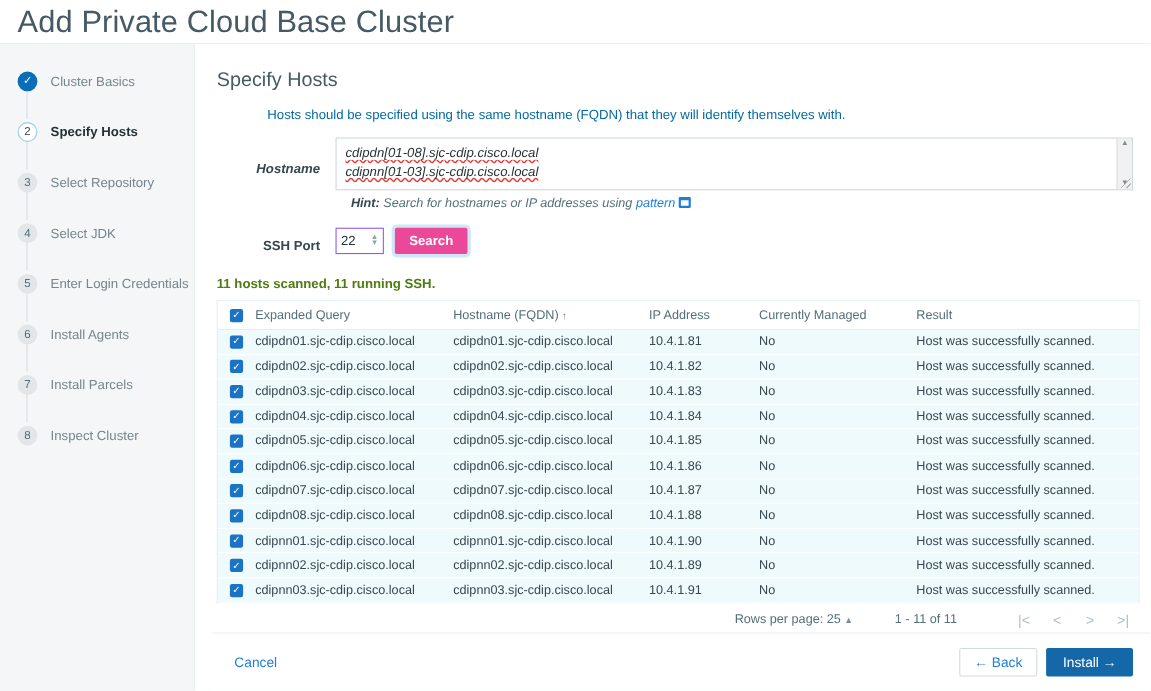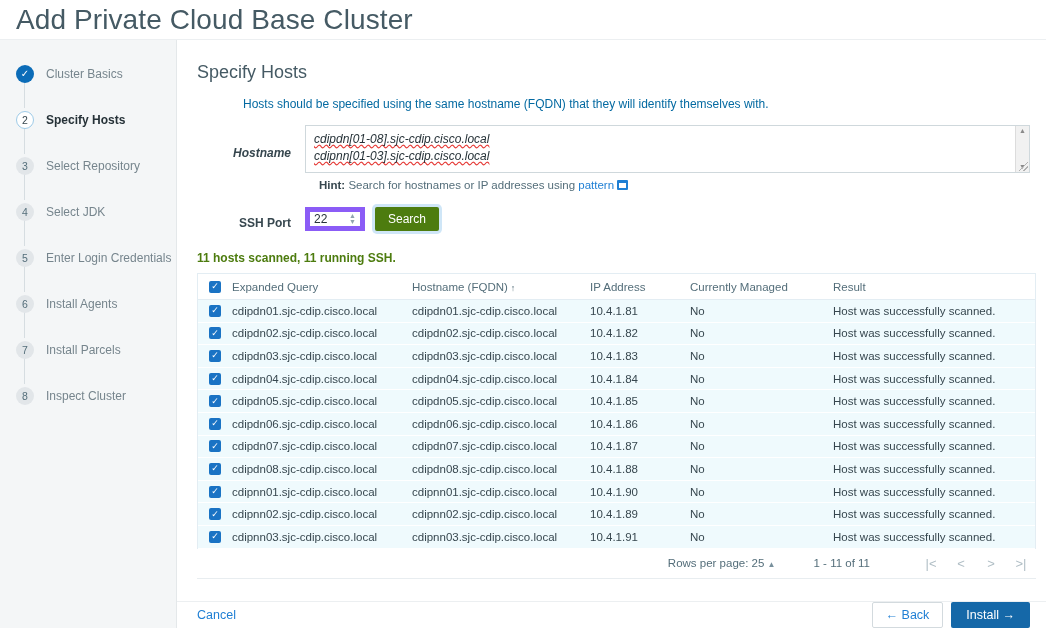--- a/index.html
+++ b/index.html
@@ -156,63 +156,65 @@
     width: 9px; height: 9px;
     background:
       linear-gradient(135deg, transparent 45%, #b0b0b0 45%, #b0b0b0 55%, transparent 55%),
       linear-gradient(135deg, transparent 72%, #b0b0b0 72%, #b0b0b0 82%, transparent 82%);
   }
   #hint-row {
     margin-left: 122px;
     margin-top: 6px;
     font-size: 11.5px;
     color: #546e7a;
+    font-style: italic;
   }
   #hint-label { font-weight: bold; color: #37474f; }
   #pattern-link { color: #1f7fd4; text-decoration: none; }
   #pattern-icon {
     display: inline-block;
     width: 11px; height: 10px;
     border: 2px solid #1f7fd4;
     border-radius: 1px;
     vertical-align: -1px;
     margin-left: 3px;
     background: #ffffff;
     border-top-width: 3px;
   }
 
   
   #ssh-row {
     display: flex; align-items: center;
     margin-top: 16px;
   }
   #ssh-stepper {
-    width: 60px; height: 24px;
-    border: 5px solid #8b5cf6;
+    width: 44px; height: 24px;
+    border: 1px solid #8b5cf6;
     background: #ffffff;
     display: flex; align-items: center;
     padding: 0 4px;
     font-size: 12px;
     color: #263238;
   }
   #ssh-value { flex: 1 1 auto; }
   #ssh-spin {
     display: flex; flex-direction: column;
     line-height: 6px; font-size: 7px; color: #90a4ae;
   }
   #search-button {
     margin-left: 10px;
-    background: #4d7c0f;
+    background: #ec4899;
     color: #ffffff;
     font-size: 12px;
     border: none;
     border-radius: 2px;
     padding: 5px 13px;
     box-shadow: 0 0 0 3px #cfe6f7;
     cursor: pointer;
+    font-weight: bold;
   }
 
   
   #scan-status {
     margin-top: 20px;
     font-size: 12px;
     color: #4d7c0f;
     font-weight: bold;
   }
 
@@ -266,22 +268,22 @@
   #range-label { margin-right: 46px; }
   .pager-btn {
     width: 30px; text-align: center;
     color: #b0bec5; font-size: 13px;
     cursor: pointer;
   }
 
   
   #wizard-footer {
     position: absolute;
-    left: 0; right: 0; bottom: 0;
-    height: 27px;
+    left: 16px; right: 0; bottom: 0;
+    height: 53px;
     background: #ffffff;
     border-top: 1px solid #eceff1;
     display: flex; align-items: center;
     padding: 0 16px 0 20px;
   }
   #cancel-link {
     color: #1f7fd4; font-size: 12.5px;
     text-decoration: none; cursor: pointer;
   }
   #footer-right { margin-left: auto; display: flex; align-items: center; }

